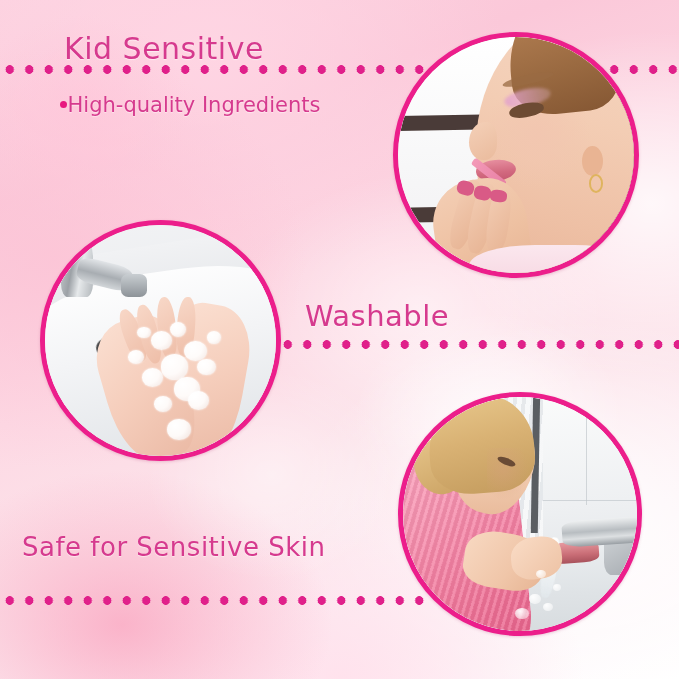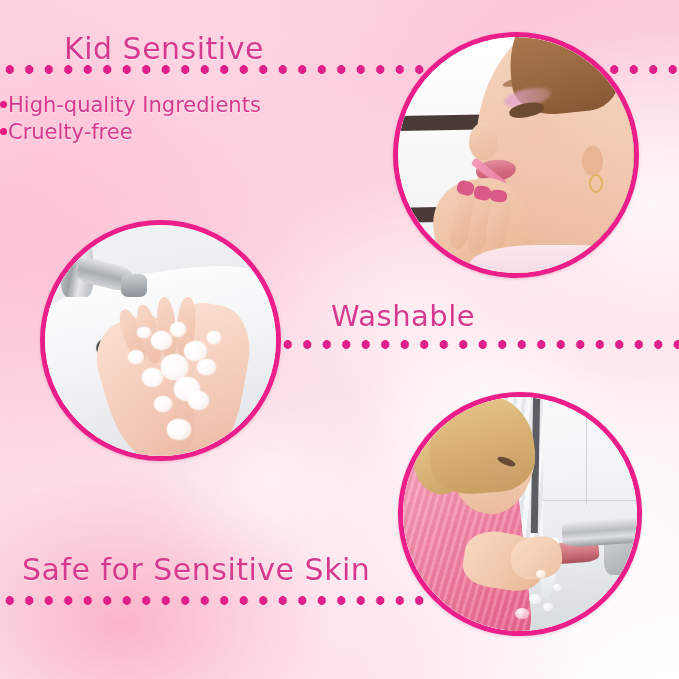--- a/index.html
+++ b/index.html
@@ -45,30 +45,30 @@
     position: absolute;
     color: #d63a8e;
     font-family: "DejaVu Sans", sans-serif;
     font-weight: 400;
     letter-spacing: 0.5px;
     white-space: nowrap;
     text-shadow: 0 1px 1px rgba(255,255,255,0.55);
   }
 
   #kid-friendly-title { left: 64px;  top: 31px;  font-size: 30px; }
-  #washable-title     { left: 305px; top: 299px; font-size: 29px; margin-left: 26px; }
-  #sensitive-title    { left: 22px;  top: 552px; font-size: 30px; }
+  #washable-title     { left: 305px; top: 299px; font-size: 29px; }
+  #sensitive-title    { left: 22px;  top: 532px; font-size: 26px; }
 
   .bullet-list {
     position: absolute;
     left: 0;
     top: 92px;
     width: 380px;
     list-style: none;
-    text-align: left;
+    text-align: center;
   }
   .bullet-list li {
     color: #d63a8e;
     font-size: 21px;
     line-height: 27px;
     white-space: nowrap;
     text-shadow: 0 1px 1px rgba(255,255,255,0.5);
   }
   .bullet-list li .dot-marker {
     display: inline-block;
@@ -356,21 +356,20 @@
 
 <div id="bg-layer"></div>
 <div id="bg-wash"></div>
 
 <div class="headline" id="kid-friendly-title">Kid Sensitive</div>
 
 <div class="dot-divider" id="divider-top"></div>
 
 <ul class="bullet-list">
   <li><span class="dot-marker"></span><span>High-quality Ingredients</span></li>
-  <li><span class="dot-marker"></span><span>Cruelty-free</span></li>
 </ul>
 
 <div class="photo-circle" id="photo-lipgloss">
   <div class="photo-inner">
     <div class="scene-lipgloss">
       <div class="lg-shelf a"></div>
       <div class="lg-shelf b"></div>
       <div class="lg-hair"></div>
       <div class="lg-face"></div>
       <div class="lg-hair2"></div>

